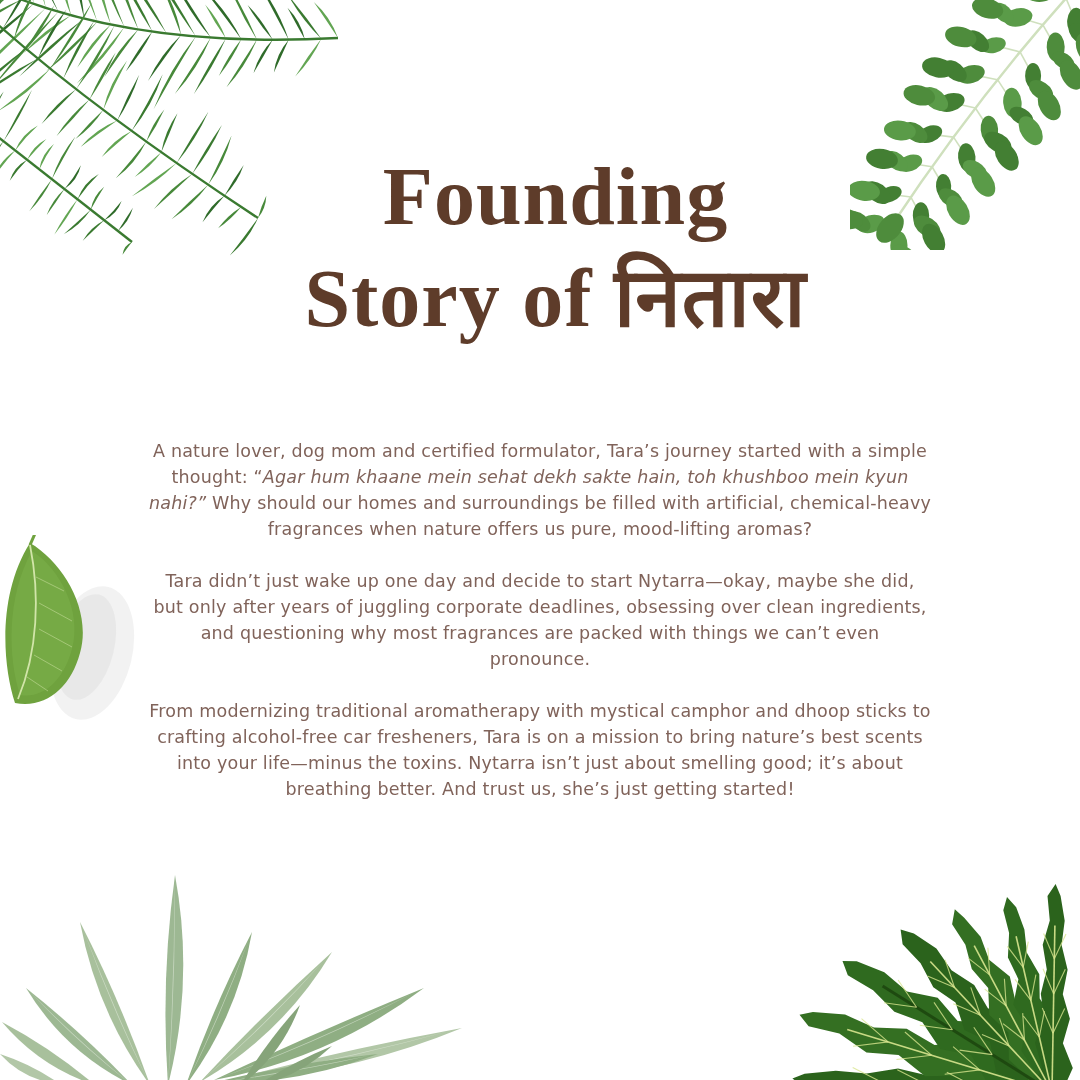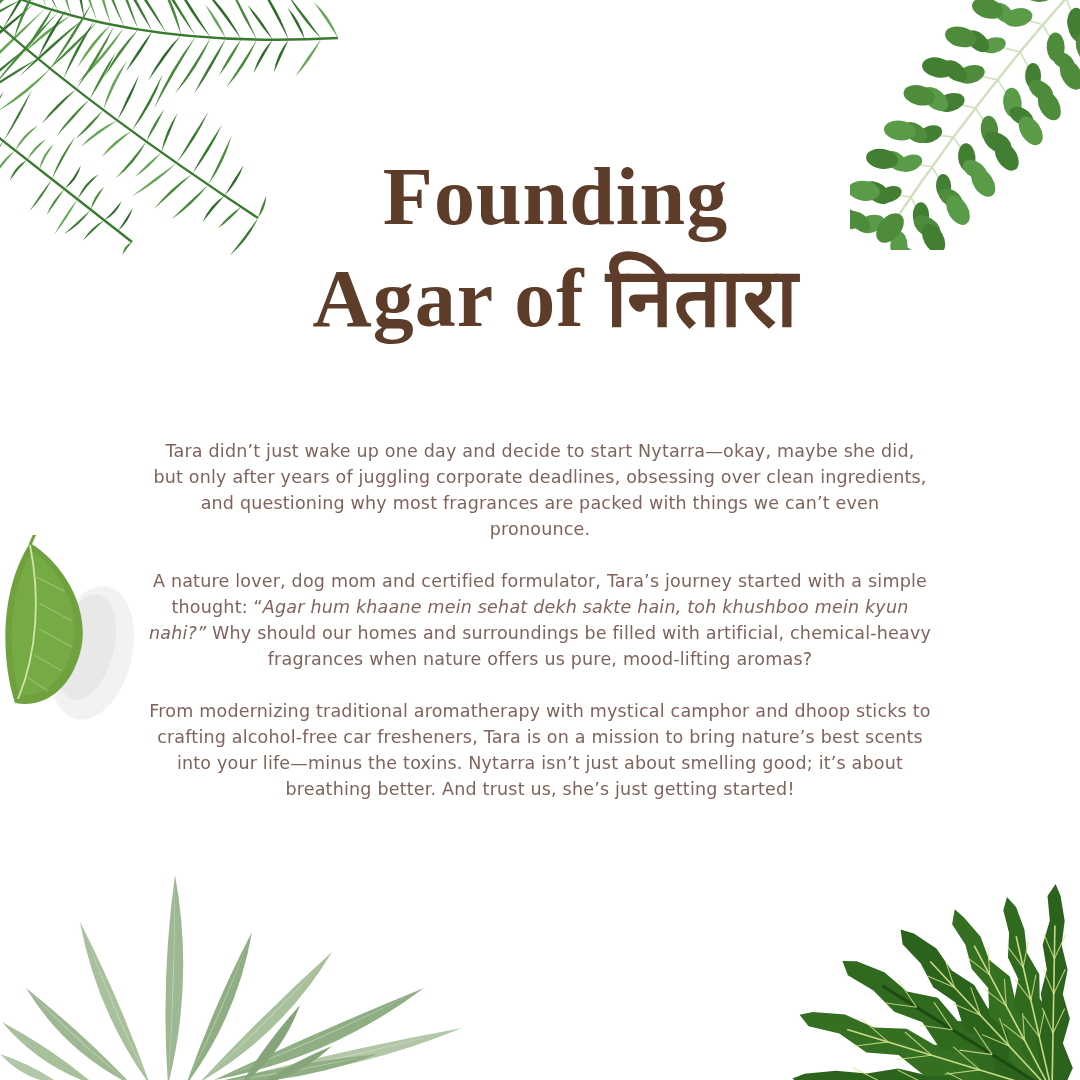--- a/index.html
+++ b/index.html
@@ -317,22 +317,22 @@
       <line x1="273.0" y1="163.2" x2="284.7" y2="138.4" stroke="#d9e68f" stroke-width="1.1" opacity="0.8"></line>
       <line x1="273.0" y1="163.2" x2="262.3" y2="138.0" stroke="#d9e68f" stroke-width="1.1" opacity="0.8"></line>
       <line x1="273.7" y1="124.0" x2="285.3" y2="99.2" stroke="#d9e68f" stroke-width="1.1" opacity="0.8"></line>
       <line x1="273.7" y1="124.0" x2="263.0" y2="98.8" stroke="#d9e68f" stroke-width="1.1" opacity="0.8"></line>
       <line x1="274.3" y1="88.7" x2="286.0" y2="63.9" stroke="#d9e68f" stroke-width="1.1" opacity="0.8"></line>
       <line x1="274.3" y1="88.7" x2="263.6" y2="63.5" stroke="#d9e68f" stroke-width="1.1" opacity="0.8"></line>
     </svg>
 
   <h1 class="title" style="color: rgb(94, 60, 42);">
     <span class="tline">Founding</span>
-    <span class="tline">Agar of नितारा</span>
+    <span class="tline">Story of नितारा</span>
   </h1>
 
   <div class="story" style="color: rgb(128, 99, 90);">
+    <p><span>A nature lover, dog mom and certified formulator, Tara’s journey started with a simple thought: “</span><em>Agar hum khaane mein sehat dekh sakte hain, toh khushboo mein kyun nahi?”</em><span> Why should our homes and surroundings be filled with artificial, chemical-heavy fragrances when nature offers us pure, mood-lifting aromas?</span></p>
     <p>Tara didn’t just wake up one day and decide to start Nytarra—okay, maybe she did, but only after years of juggling corporate deadlines, obsessing over clean ingredients, and questioning why most fragrances are packed with things we can’t even pronounce.</p>
-    <p><span>A nature lover, dog mom and certified formulator, Tara’s journey started with a simple thought: “</span><em>Agar hum khaane mein sehat dekh sakte hain, toh khushboo mein kyun nahi?”</em><span> Why should our homes and surroundings be filled with artificial, chemical-heavy fragrances when nature offers us pure, mood-lifting aromas?</span></p>
     <p>From modernizing traditional aromatherapy with mystical camphor and dhoop sticks to crafting alcohol-free car fresheners, Tara is on a mission to bring nature’s best scents into your life—minus the toxins. Nytarra isn’t just about smelling good; it’s about breathing better. And trust us, she’s just getting started!</p>
   </div>
 
 </div>
 
 </body></html>

